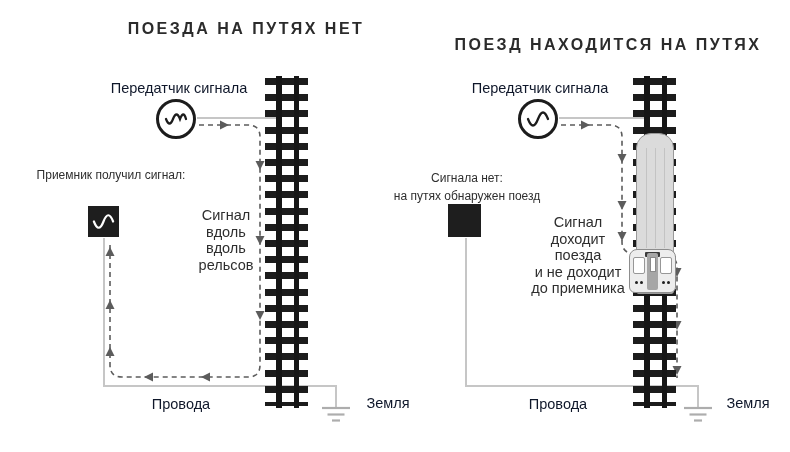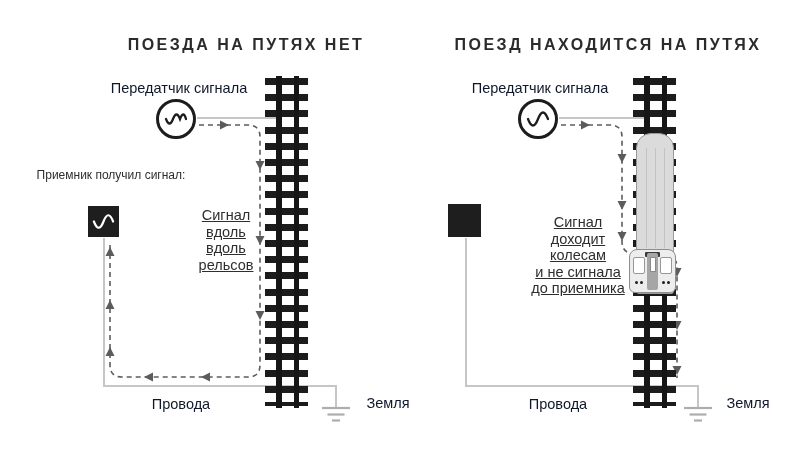--- a/index.html
+++ b/index.html
@@ -6,21 +6,21 @@
   #stage{
     position:relative;width:790px;height:452px;background:#ffffff;overflow:hidden;
     font-family:"Liberation Sans","DejaVu Sans",sans-serif;color:#2d2d2d;
   }
   .abs{position:absolute;}
   .centered{transform:translateX(-50%);text-align:center;}
   .panel-title{
     font-size:16px;font-weight:bold;letter-spacing:2.5px;color:#2b2b2b;white-space:nowrap;
   }
   .lbl{font-size:14.5px;color:#0f172a;white-space:nowrap;}
-  .note{font-size:14.5px;color:#2e2e2e;line-height:16.5px;text-decoration:underline;}
+  .note{font-size:14.5px;color:#2e2e2e;line-height:16.5px;}
   .status{font-size:12px;color:#2e2e2e;line-height:18px;}
   
   .transmitter{
     width:34px;height:34px;border:3px solid #1c1c1c;border-radius:50%;
     background:#fff;display:flex;align-items:center;justify-content:center;
   }
   
   .receiver{
     width:31px;height:31px;background:#1e1e1e;
     display:flex;align-items:center;justify-content:center;
@@ -107,21 +107,21 @@
       <path d="M581 120.5 L581 129.5 L590 125 Z"></path>
       <path d="M617.5 154 L626.5 154 L622 163 Z"></path>
       <path d="M617.5 201 L626.5 201 L622 210 Z"></path>
       <path d="M617.5 232 L626.5 232 L622 241 Z"></path>
       <path d="M672.5 268 L681.5 268 L677 277 Z"></path>
       <path d="M672.5 321 L681.5 321 L677 330 Z"></path>
       <path d="M672.5 366 L681.5 366 L677 375 Z"></path>
     </g>
   </svg>
 
-  <div class="abs centered panel-title" style="left:246px;top:20px;margin-top:16px;">ПОЕЗДА НА ПУТЯХ НЕТ</div>
+  <div class="abs centered panel-title" style="left:246px;top:20px;">ПОЕЗДА НА ПУТЯХ НЕТ</div>
 
   <div class="abs centered lbl" style="left:179px;top:80px;">Передатчик сигнала</div>
 
   <div class="track" style="left:265px;top:76px;height:332px;">
     <div class="ties" style="height:328px;"></div>
     <div class="rail r1"></div>
     <div class="rail r2"></div>
   </div>
 
   <div class="abs transmitter" style="left:156px;top:99px;">
@@ -176,26 +176,30 @@
     <div class="headlight" style="right:10px;"></div>
     <div class="headlight" style="right:5px;"></div>
   </div>
 
   <div class="abs transmitter" style="left:518px;top:99px;">
     <svg width="26" height="26" viewBox="0 0 26 26">
       <path fill="none" stroke="#1c1c1c" stroke-width="2.3" stroke-linecap="round" d="M3 13 q5 13 10 0 q5 -13 10 0"></path>
     </svg>
   </div>
 
+  <div class="abs status centered" style="left:467px;top:169px;">
+    <div>Сигнала нет:</div>
+    <div>на путях обнаружен поезд</div>
+  </div>
   <div class="abs receiver big" style="left:448px;top:204px;"></div>
 
   <div class="abs centered note" style="left:578px;top:214px;">
     <div>Сигнал</div>
     <div>доходит</div>
-    <div>колесам</div>
-    <div>и не сигнала</div>
+    <div>поезда</div>
+    <div>и не доходит</div>
     <div>до приемника</div>
   </div>
 
   <div class="abs centered lbl" style="left:558px;top:396px;">Провода</div>
   <div class="abs centered lbl" style="left:748px;top:395px;">Земля</div>
 
 </div>
 
 </body></html>

